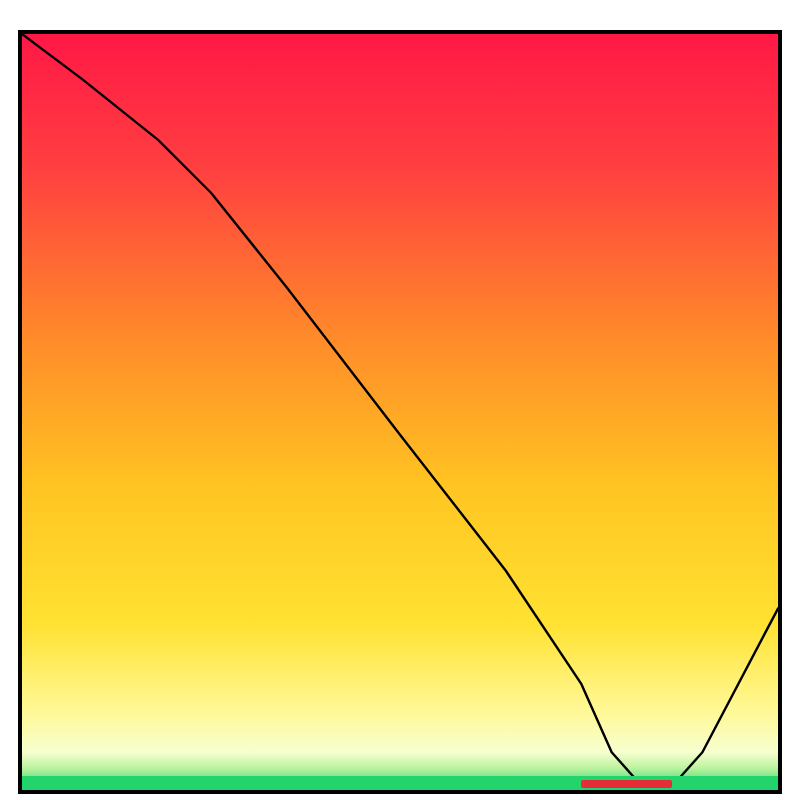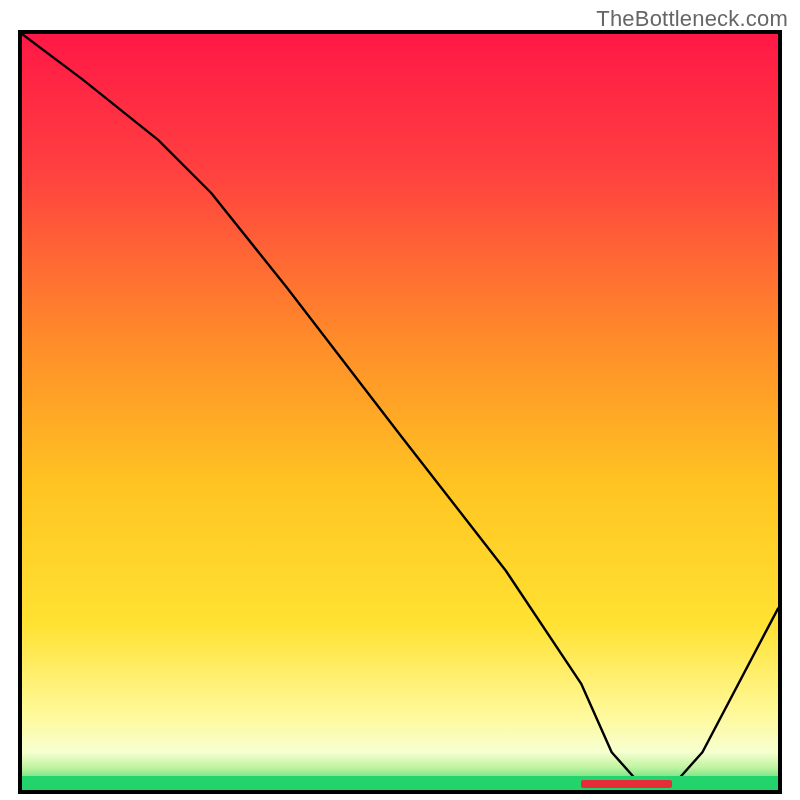--- a/index.html
+++ b/index.html
@@ -66,21 +66,20 @@
     left: 0;
     width: 0;
     border-radius: 2px;
     background: #e52d3a;
   }
 </style>
 </head>
 <body>
 <div class="wrap">
 
-  <div class="watermark">TheBottleneck.com</div>
 
   <div class="plot">
     <div class="plot-inner">
 
       <div class="gradient" id="grad" style="background: linear-gradient(rgb(255, 24, 70) 0%, rgb(255, 64, 64) 18%, rgb(255, 138, 42) 40%, rgb(255, 197, 34) 60%, rgb(255, 226, 50) 78%, rgb(255, 249, 154) 90%, rgb(246, 255, 208) 95%, rgb(191, 244, 160) 97%, rgb(35, 211, 107) 100%);"></div>
 
       <svg class="curve-svg" id="curveSvg" viewBox="0 0 1000 1000" preserveAspectRatio="none">
         <path id="curvePath" fill="none" stroke="#000000" stroke-width="3.2" stroke-linecap="round" stroke-linejoin="round" d="M 0.00 0.00 L 80.00 60.00 L 180.00 140.00 L 250.00 210.00 L 350.00 335.00 L 500.00 530.00 L 640.00 710.00 L 740.00 860.00 L 780.00 950.00 L 820.00 995.00 L 860.00 995.00 L 900.00 950.00 L 1000.00 760.00"></path>
       </svg>
 

